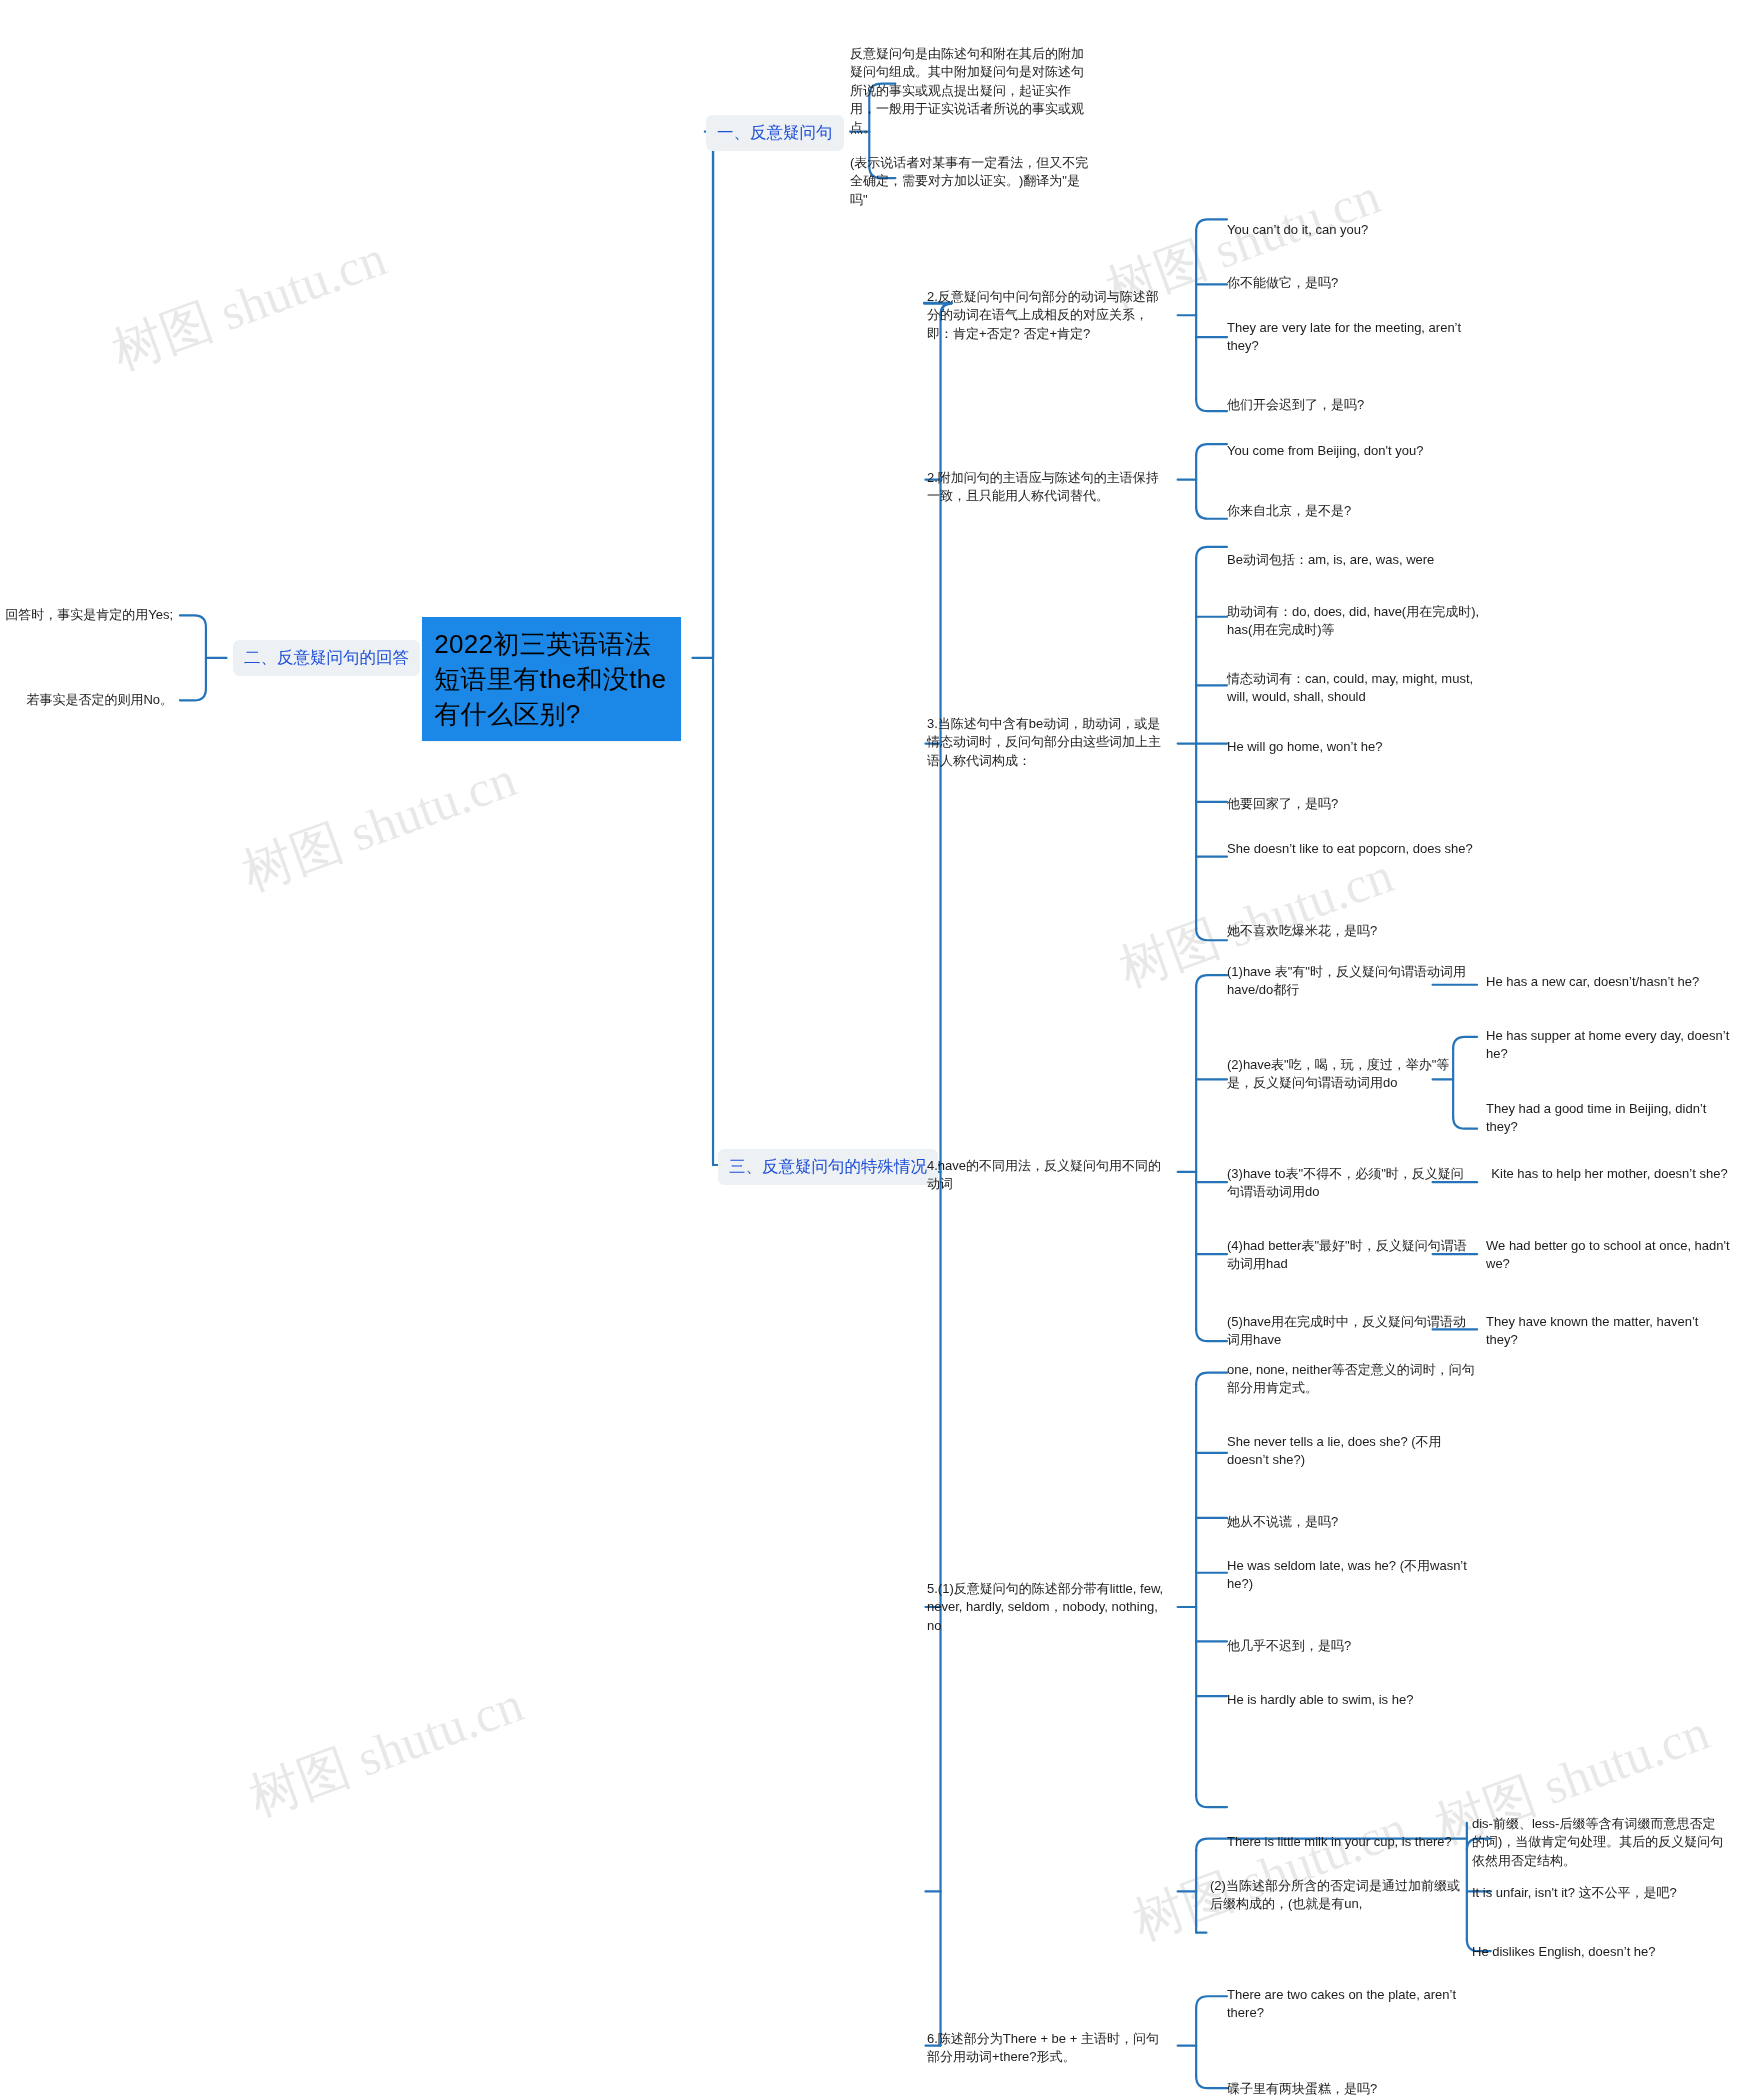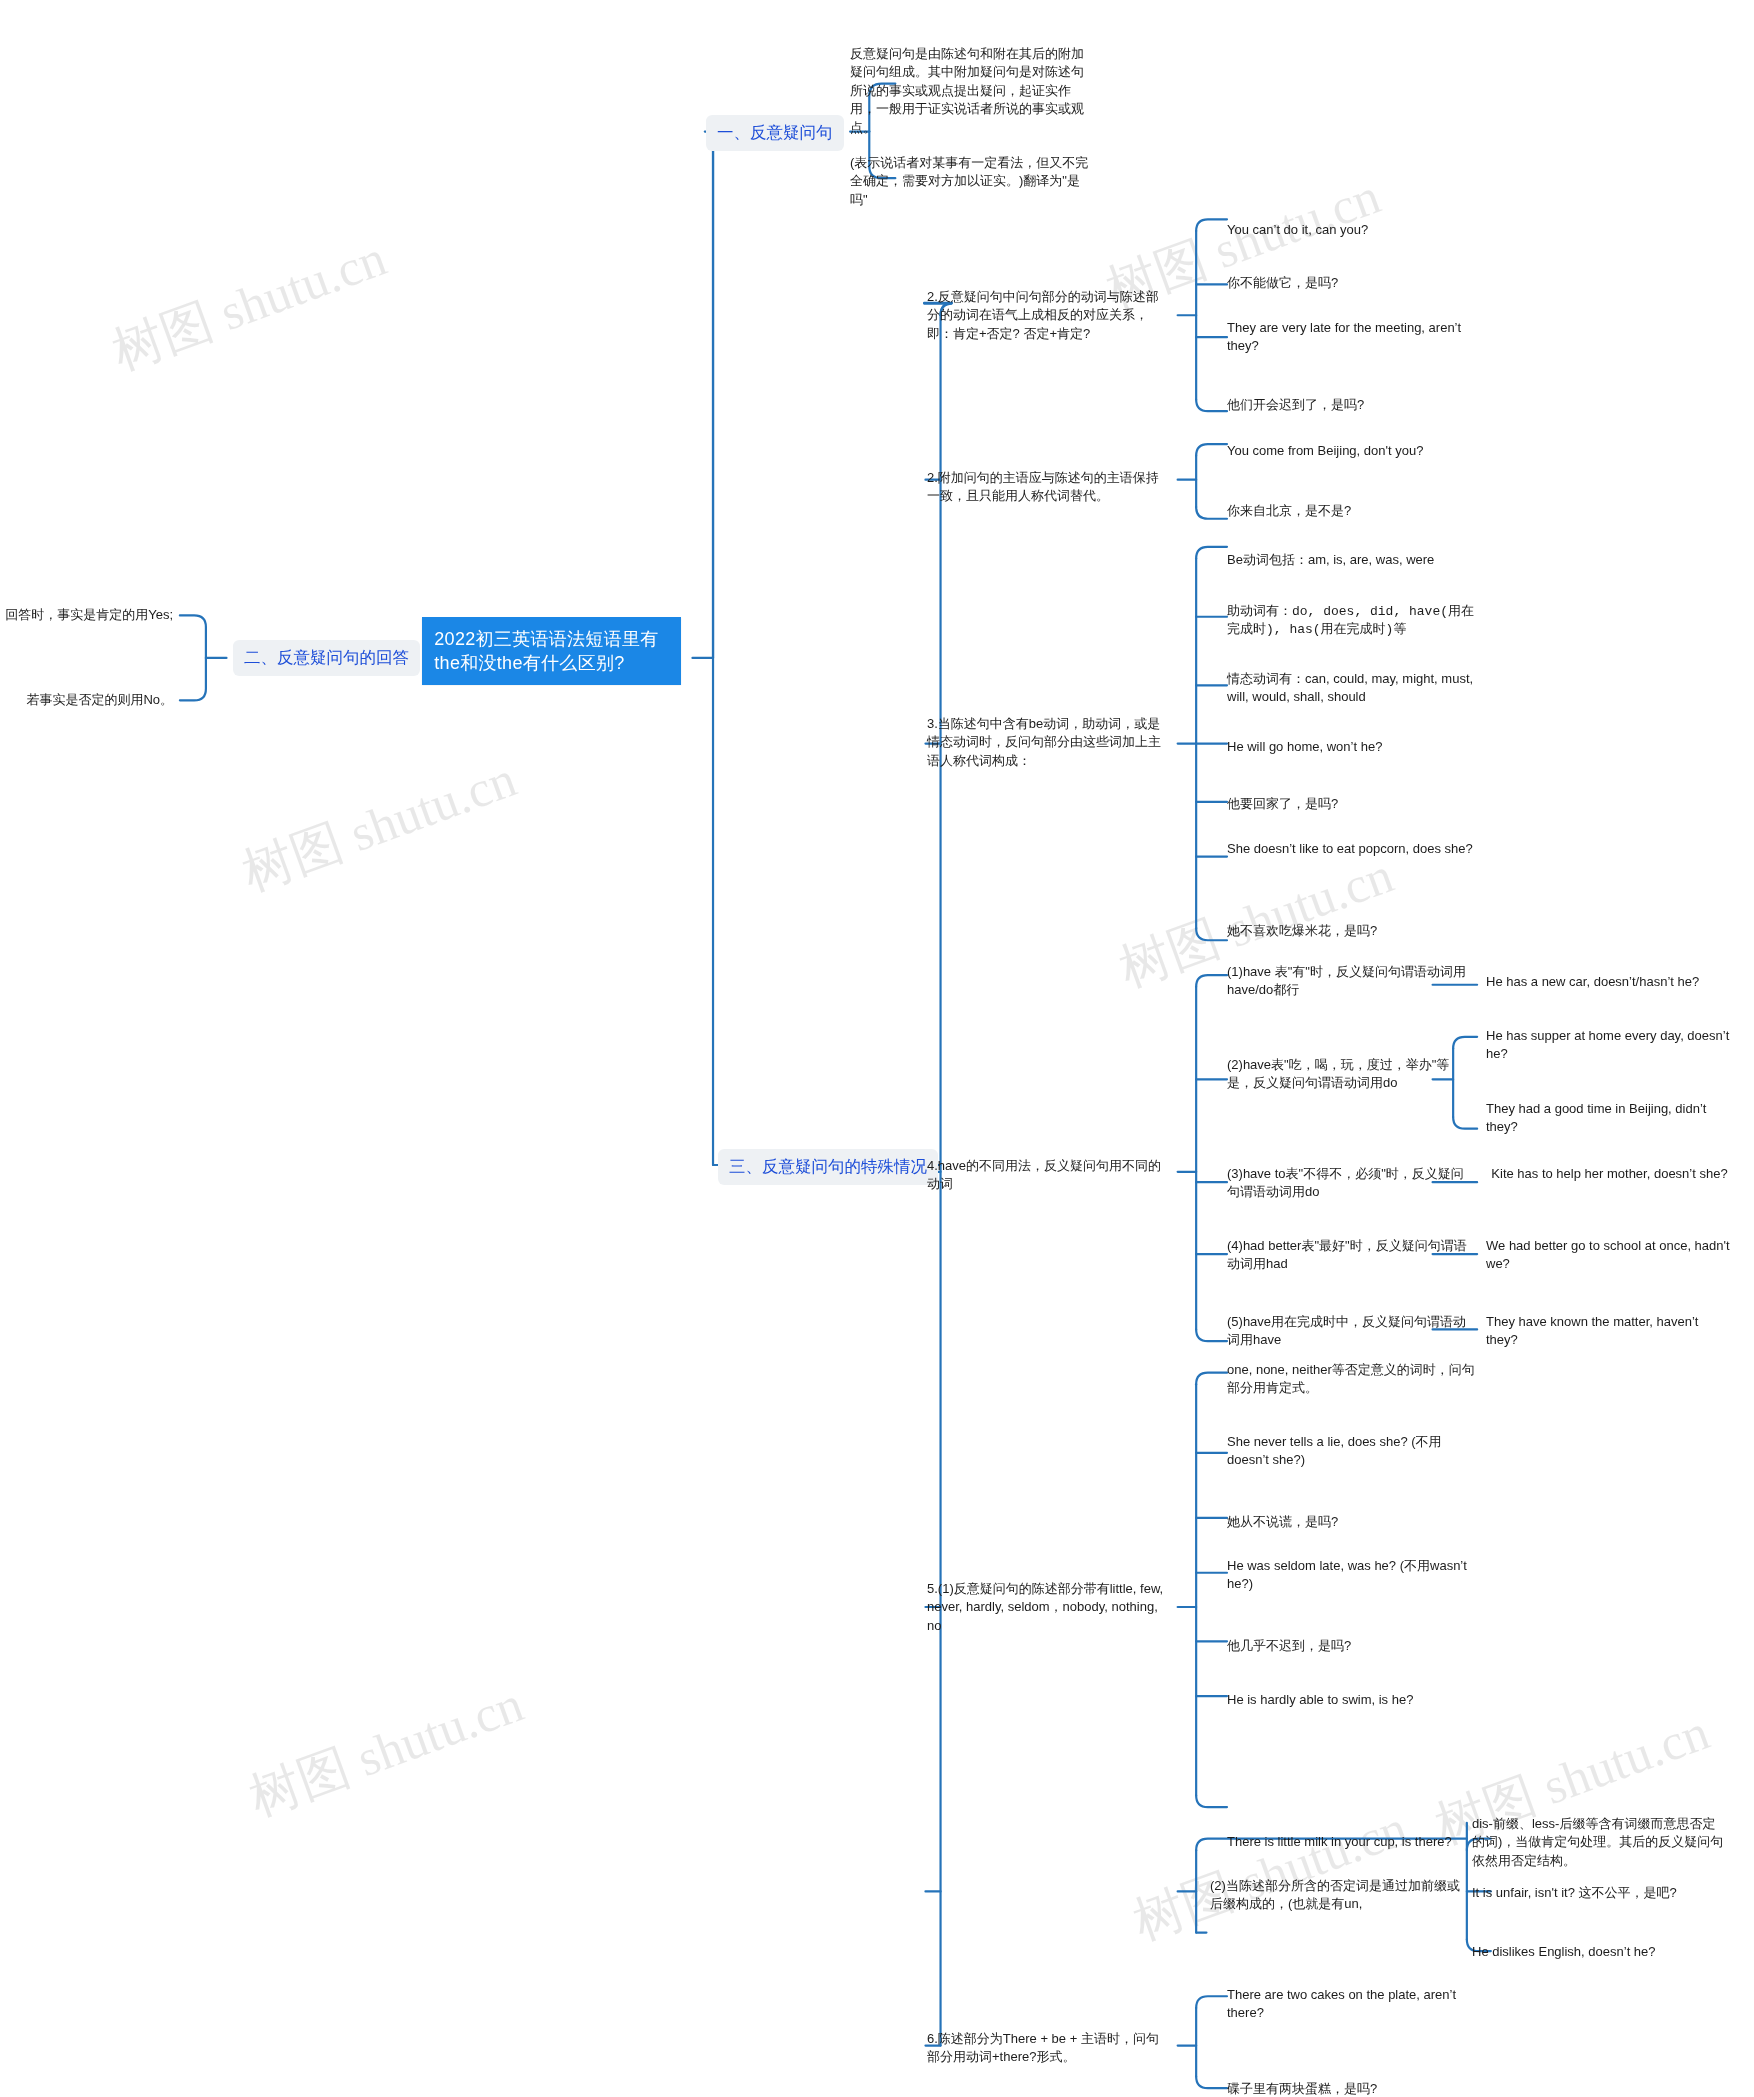--- a/index.html
+++ b/index.html
@@ -34,24 +34,24 @@
   
   .node{
     position:absolute;
     box-sizing:border-box;
     line-height:1.42;
     white-space:pre-wrap;
     word-break:normal;
   }
   .root{
     background:#1b87e6;
-    color:#ffffff;
+    color:#000000;
     border-radius:0;
     padding:9.6px 12.3px;
-    font-size:18px;
+    font-size:26px;
     line-height:1.35;
     letter-spacing:0.3px;
     box-shadow:0 0.7px 1.4px rgba(0,0,0,.12);
   }
   .sec{
     background:#eef1f4;
     color:#1d4ed8;
     border-radius:6.2px;
     padding:6.2px 11px;
     font-size:16.5px;
@@ -190,21 +190,21 @@
   <div class="node leaf" style="left:1227px;top:274px;width:247px;">你不能做它，是吗?</div>
   <div class="node leaf" style="left:1227px;top:319px;width:247px;">They are very late for the meeting, aren’t they?</div>
   <div class="node leaf" style="left:1227px;top:396px;width:247px;">他们开会迟到了，是吗?</div>
 
   <div class="node leaf" style="left:927px;top:469px;width:243px;">2.附加问句的主语应与陈述句的主语保持一致，且只能用人称代词替代。</div>
   <div class="node leaf" style="left:1227px;top:442px;width:247px;">You come from Beijing, don't you?</div>
   <div class="node leaf" style="left:1227px;top:502px;width:247px;">你来自北京，是不是?</div>
 
   <div class="node leaf" style="left:927px;top:715px;width:243px;">3.当陈述句中含有be动词，助动词，或是情态动词时，反问句部分由这些词加上主语人称代词构成：</div>
   <div class="node leaf" style="left:1227px;top:551px;width:254px;">Be动词包括：am, is, are, was, were</div>
-  <div class="node leaf" style="left:1227px;top:603px;width:254px;font-family:Liberation Mono, monospace;">助动词有：do, does, did, have(用在完成时), has(用在完成时)等</div>
+  <div class="node leaf" style="left:1227px;top:603px;width:254px;">助动词有：do, does, did, have(用在完成时), has(用在完成时)等</div>
   <div class="node leaf" style="left:1227px;top:670px;width:254px;">情态动词有：can, could, may, might, must, will, would, shall, should</div>
   <div class="node leaf" style="left:1227px;top:738px;width:254px;">He will go home, won’t he?</div>
   <div class="node leaf" style="left:1227px;top:795px;width:254px;">他要回家了，是吗?</div>
   <div class="node leaf" style="left:1227px;top:840px;width:254px;">She doesn’t like to eat popcorn, does she?</div>
   <div class="node leaf" style="left:1227px;top:922px;width:254px;">她不喜欢吃爆米花，是吗?</div>
 
   <div class="node leaf" style="left:927px;top:1157px;width:243px;">4.have的不同用法，反义疑问句用不同的动词</div>
 
   <div class="node leaf" style="left:1227px;top:963px;width:243px;">(1)have 表"有"时，反义疑问句谓语动词用have/do都行</div>
   <div class="node leaf" style="left:1486px;top:973px;width:247px;">He has a new car, doesn’t/hasn’t he?</div>

